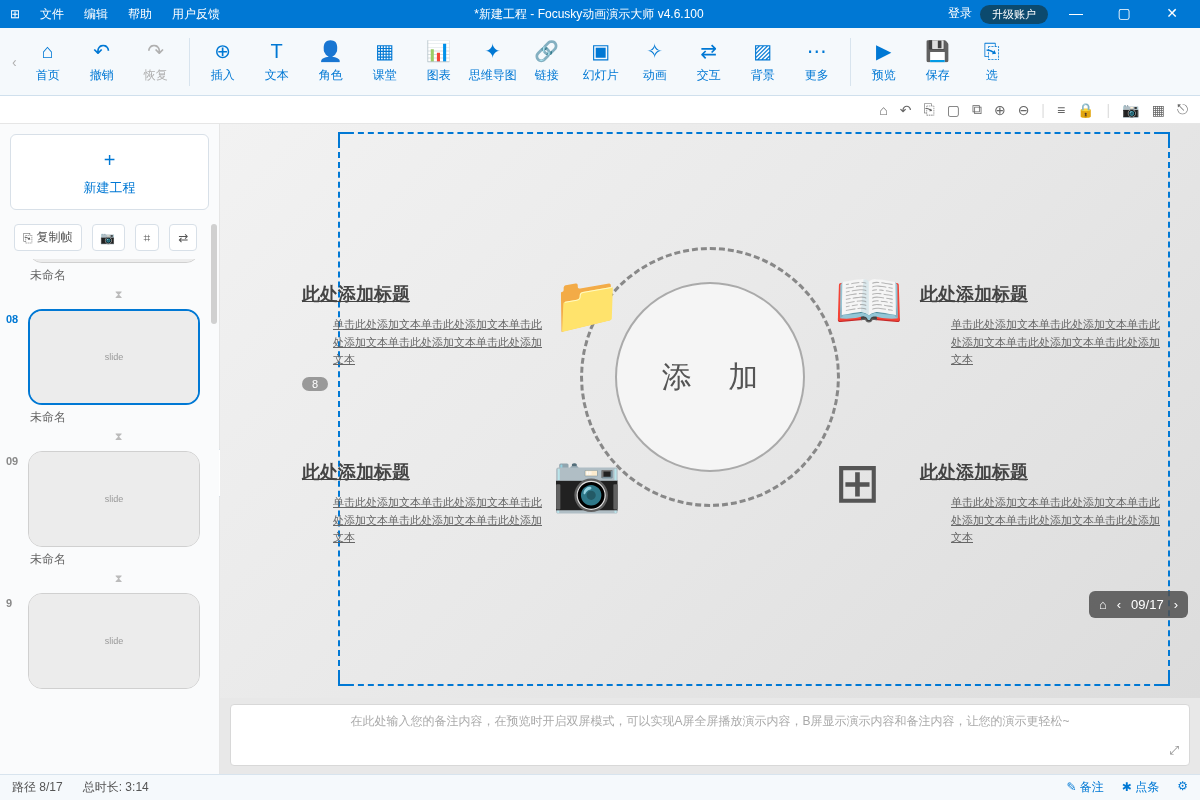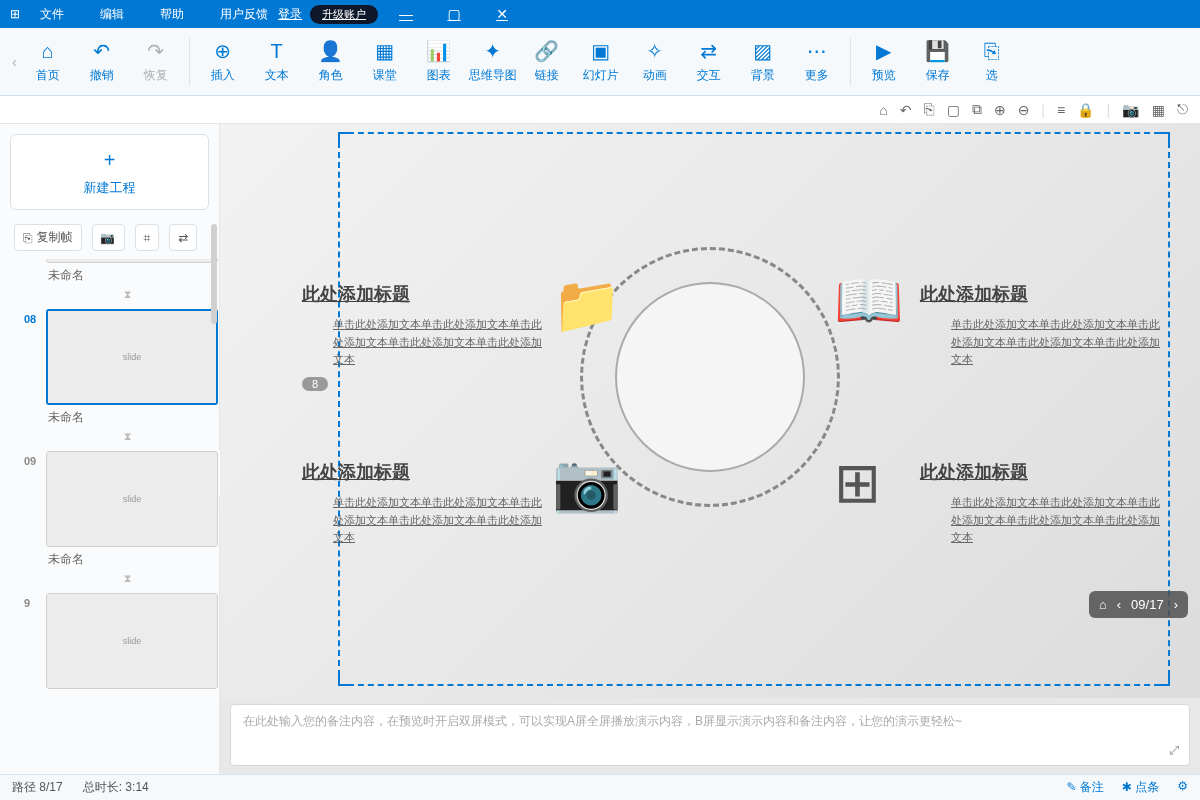--- a/index.html
+++ b/index.html
@@ -1,43 +1,43 @@
 <!DOCTYPE html>
 <html><head>
 <meta charset="utf-8">
 <style>
 * { margin: 0; padding: 0; box-sizing: border-box; font-family: "Microsoft YaHei", Arial, sans-serif; }
 body { width: 1200px; height: 800px; overflow: hidden; background: #fff; display: flex; flex-direction: column; }
 .titlebar { height: 28px; background: #0078d4; color: #fff; display: flex; align-items: center; font-size: 12px; }
-.titlebar .menu-items { display: flex; gap: 16px; }
+.titlebar .menu-items { display: flex; gap: 0; }
 .titlebar .menu-items span { padding: 0 10px; cursor: pointer; }
 .titlebar .title { flex: 1; text-align: center; }
-.titlebar .right-items { display: flex; align-items: center; gap: 8px; padding-right: 24px; text-decoration: underline; }
-.titlebar .upgrade { background: #0f172a; padding: 2px 12px; border-radius: 10px; font-size: 11px; }
+.titlebar .right-items { display: flex; gap: 8px; padding-right: 8px; }
+.titlebar .upgrade { background: #0c4a6e; padding: 2px 12px; border-radius: 10px; font-size: 11px; }
 .titlebar .winbtn { width: 40px; text-align: center; font-size: 14px; }
 .toolbar { height: 68px; background: #f5f9fc; border-bottom: 1px solid #d0e0ed; display: flex; align-items: center; padding: 0 8px; }
 .toolbar .tool { display: flex; flex-direction: column; align-items: center; justify-content: center; width: 54px; height: 60px; color: #0078d4; font-size: 12px; cursor: pointer; position: relative; }
 .toolbar .tool.disabled { color: #b0b0b0; }
 .toolbar .tool .ico { font-size: 20px; margin-bottom: 4px; }
 .toolbar .sep { width: 1px; height: 48px; background: #d8e4ee; margin: 0 6px; }
 .toolbar .nav-arrow { color: #b0b0b0; font-size: 14px; padding: 0 4px; }
 .ctxbar { height: 28px; background: #fff; border-bottom: 1px solid #e6e6e6; display: flex; justify-content: flex-end; align-items: center; gap: 12px; padding: 0 12px; color: #666; font-size: 14px; }
 .ctxbar span { cursor: pointer; }
 .main { flex: 1; display: flex; overflow: hidden; }
 .sidebar { width: 220px; background: #fafbfc; border-right: 1px solid #e6e6e6; display: flex; flex-direction: column; position: relative; }
 .newframe { margin: 10px; height: 76px; border: 1px solid #d8e0e8; border-radius: 6px; display: flex; flex-direction: column; align-items: center; justify-content: center; color: #0078d4; font-size: 13px; background: #fff; }
 .newframe .corners { position: relative; width: 40px; height: 26px; margin-bottom: 6px; }
 .newframe .plus { color: #0078d4; font-size: 20px; position: absolute; left: 50%; top: 50%; transform: translate(-50%,-50%); }
 .framebar { display: flex; gap: 10px; padding: 4px 14px 8px; }
 .framebar .fbtn { display: flex; align-items: center; gap: 4px; padding: 4px 8px; border: 1px solid #d8e0e8; border-radius: 4px; font-size: 12px; color: #555; background: #fff; cursor: pointer; }
-.thumbs { flex: 1; overflow-y: auto; padding: 4px 10px 10px 28px; margin-left: 18px; }
+.thumbs { flex: 1; overflow-y: auto; padding: 4px 10px 10px 28px; }
 .thumb-wrap { margin-bottom: 8px; position: relative; }
 .thumb-num { position: absolute; left: -22px; top: 4px; font-size: 11px; color: #888; font-weight: bold; }
 .thumb-num.active { color: #0078d4; font-weight: bold; }
-.thumb { width: 172px; height: 96px; background: #f0f0f0; border: 1px solid #d0d0d0; border-radius: 3px; overflow: hidden; position: relative; }
+.thumb { width: 172px; height: 96px; background: #f0f0f0; border: 1px solid #d0d0d0; border-radius: 14px; overflow: hidden; position: relative; }
 .thumb.active { border: 2px solid #0078d4; }
 .thumb-label { font-size: 12px; color: #666; padding: 4px 2px 2px; }
 .thumb-trans { text-align: center; color: #bbb; font-size: 11px; margin: 2px 0 6px; }
 .scrollbar { position: absolute; right: 2px; top: 100px; width: 6px; height: 100px; background: #d0d0d0; border-radius: 3px; }
 .collapse { position: absolute; right: -12px; top: 50%; width: 12px; height: 48px; background: #fff; border: 1px solid #d8e0e8; border-left: none; border-radius: 0 6px 6px 0; display: flex; align-items: center; justify-content: center; font-size: 10px; color: #888; cursor: pointer; }
 .canvas-area { flex: 1; display: flex; flex-direction: column; background: #e8e8e8; position: relative; }
 .canvas { flex: 1; position: relative; background: linear-gradient(135deg,#f2f2f2 0%,#e8e8e8 50%,#dcdcdc 100%); overflow: hidden; }
 .selection { position: absolute; left: 118px; top: 8px; right: 30px; bottom: 12px; border: 2px dashed #0078d4; }
 .selection .corner { position: absolute; width: 14px; height: 14px; border: 2px solid #0078d4; }
 .selection .tl { left: -2px; top: -2px; border-right: none; border-bottom: none; }
@@ -51,38 +51,39 @@
 .block h3 { font-size: 18px; color: #444; text-decoration: underline; margin-bottom: 10px; font-weight: 600; }
 .block p { font-size: 11px; color: #666; text-decoration: underline; line-height: 1.6; margin-left: 31px; }
 .block .bicon { position: absolute; font-size: 56px; color: #555; }
 .block.tl { left: 82px; top: 158px; } .block.tl .bicon { right: -80px; top: -10px; }
 .block.bl { left: 82px; top: 336px; } .block.bl .bicon { right: -80px; top: -10px; }
 .block.tr { right: 40px; top: 158px; } .block.tr .bicon { left: -86px; top: -14px; }
 .block.br { right: 40px; top: 336px; } .block.br .bicon { left: -86px; top: -10px; }
 .badge { display: inline-block; background: #999; color: #fff; border-radius: 10px; padding: 1px 10px; font-size: 11px; margin-top: 8px; }
 .slidenav { position: absolute; right: 12px; bottom: 80px; background: rgba(80,80,80,.85); border-radius: 6px; padding: 6px 10px; display: flex; align-items: center; gap: 10px; color: #fff; font-size: 13px; }
 .slidenav span { cursor: pointer; }
-.notes { height: 62px; margin: 6px 10px 8px; border: 1px solid #d8d8d8; border-radius: 4px; background: #fff; padding: 8px 12px; color: #aaa; font-size: 12px; position: relative; }
+.notes { height: 62px; margin: 6px 10px 8px; border: 1px solid #d8d8d8; border-radius: 4px; background: #fff; padding: 8px 12px; color: #aaa; font-size: 12px; position: relative; text-align: center; }
 .notes .expand { position: absolute; right: 10px; bottom: 8px; color: #888; cursor: pointer; }
 .statusbar { height: 26px; background: #f5f9fc; border-top: 1px solid #d8e4ee; display: flex; align-items: center; font-size: 12px; color: #555; padding: 0 12px; }
 .statusbar .right { margin-left: auto; display: flex; gap: 18px; color: #0078d4; }
 .statusbar .right span { cursor: pointer; }
 .th-content { width:100%; height:100%; background:#ececec; position:relative; display:flex; align-items:center; justify-content:center; }
 </style>
 </head>
 <body>
 
 <div class="titlebar">
   <span style="padding:0 10px">⊞</span>
   <div class="menu-items">
     <span>文件</span>
     <span>编辑</span>
     <span>帮助</span>
     <span>用户反馈</span>
   </div>
+  <div class="title">*新建工程 - Focusky动画演示大师  v4.6.100</div>
   <div class="right-items">
     <span>登录</span>
     <span class="upgrade">升级账户</span>
     <span class="winbtn">—</span>
     <span class="winbtn">▢</span>
     <span class="winbtn">✕</span>
   </div>
 </div>
 
 <div class="toolbar">
@@ -240,20 +241,21 @@
     <div class="canvas">
       <div class="selection">
         <div class="corner tl"></div>
           <div class="corner tr"></div>
           <div class="corner bl"></div>
           <div class="corner br"></div>
       </div>
       <div class="center-circle">
         <div class="dashed"></div>
         <div class="inner">
+          <div>添 加</div>
         </div>
       </div>
       <div class="block tl">
         <span class="bicon">📁</span>
         <h3>此处添加标题</h3>
         <p>单击此处添加文本单击此处添加文本单击此处添加文本单击此处添加文本单击此处添加文本</p>
         <span class="badge">8</span>
       </div>
       <div class="block bl">
         <span class="bicon">📷</span>

